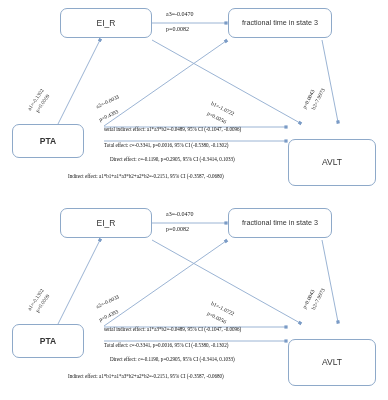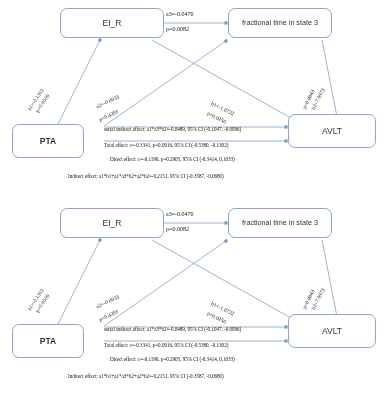--- a/index.html
+++ b/index.html
@@ -18,24 +18,24 @@
     border:1px solid #8ea9c9;
     border-radius:7px;
     background:#ffffff;
     display:flex;align-items:center;justify-content:center;
     font-family:"Liberation Sans", sans-serif;
     color:#333333;
     box-sizing:border-box;
     text-align:center;
     line-height:1.05;
   }
-  .node-eir{left:60px;top:8px;width:104px;height:30px;font-size:8.5px;}
+  .node-eir{left:60px;top:8px;width:92px;height:30px;font-size:8.5px;}
   .node-frac{left:228px;top:8px;width:104px;height:30px;font-size:7.2px;align-items:center;}
   .node-pta{left:12px;top:124px;width:72px;height:34px;font-size:8.5px;font-weight:bold;}
-  .node-avlt{left:288px;top:114px;width:88px;height:34px;font-size:8.5px;}
+  .node-avlt{left:288px;top:139px;width:88px;height:47px;font-size:8.5px;}
 
   .elabel{
     position:absolute;
     font-size:5.4px;
     white-space:nowrap;
     color:#181818;
     font-family:"Liberation Serif", serif;
     transform-origin:0 0;
   }
   .a3v{left:166px;top:11px;font-size:6px;}

